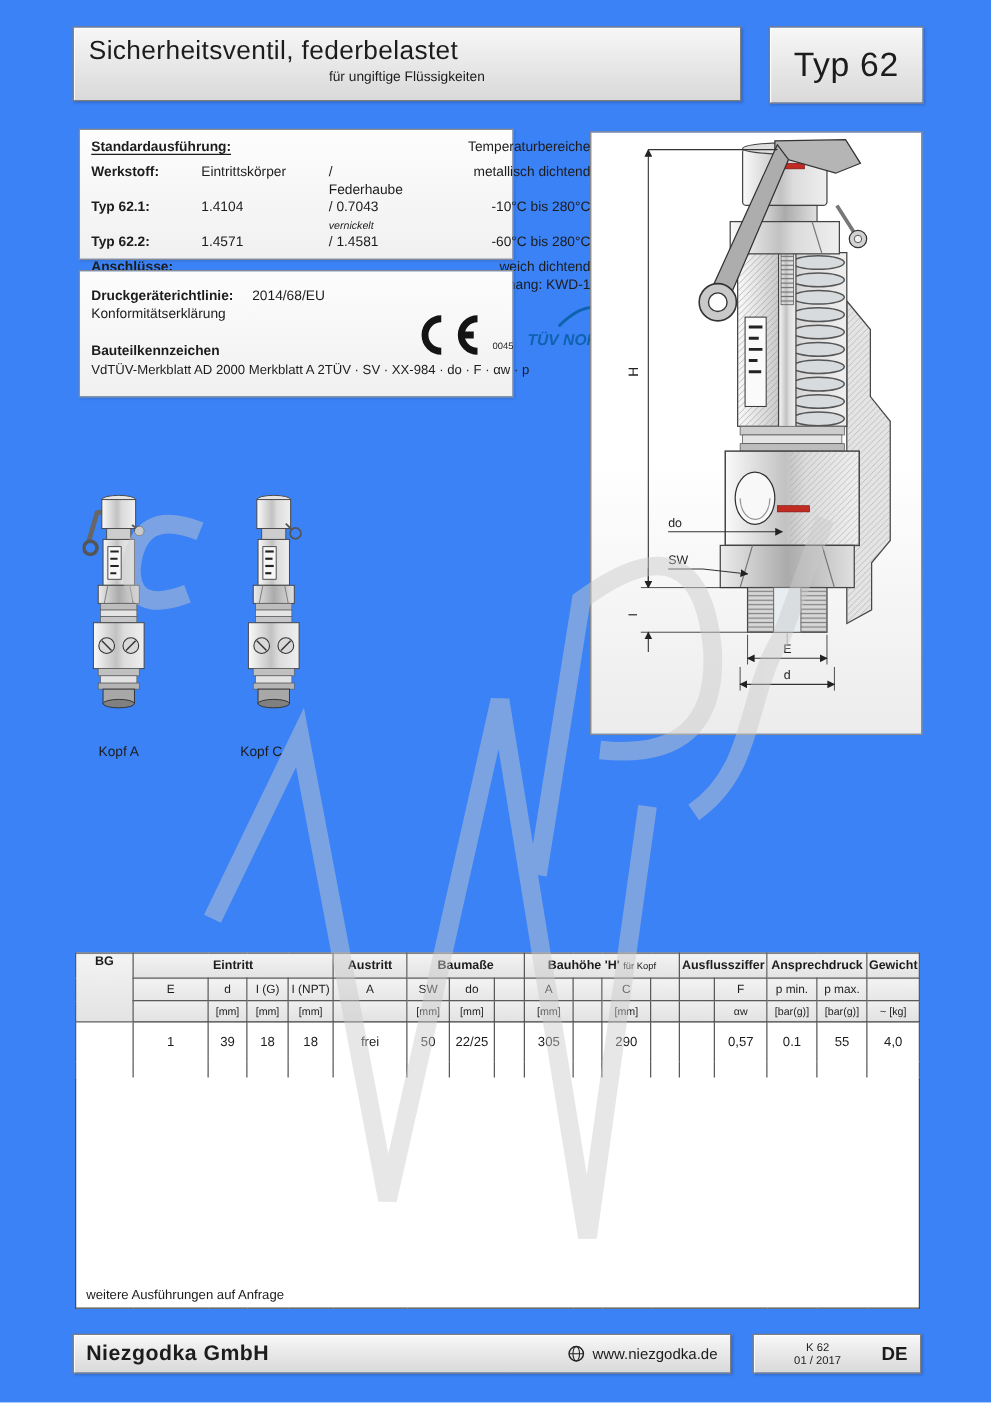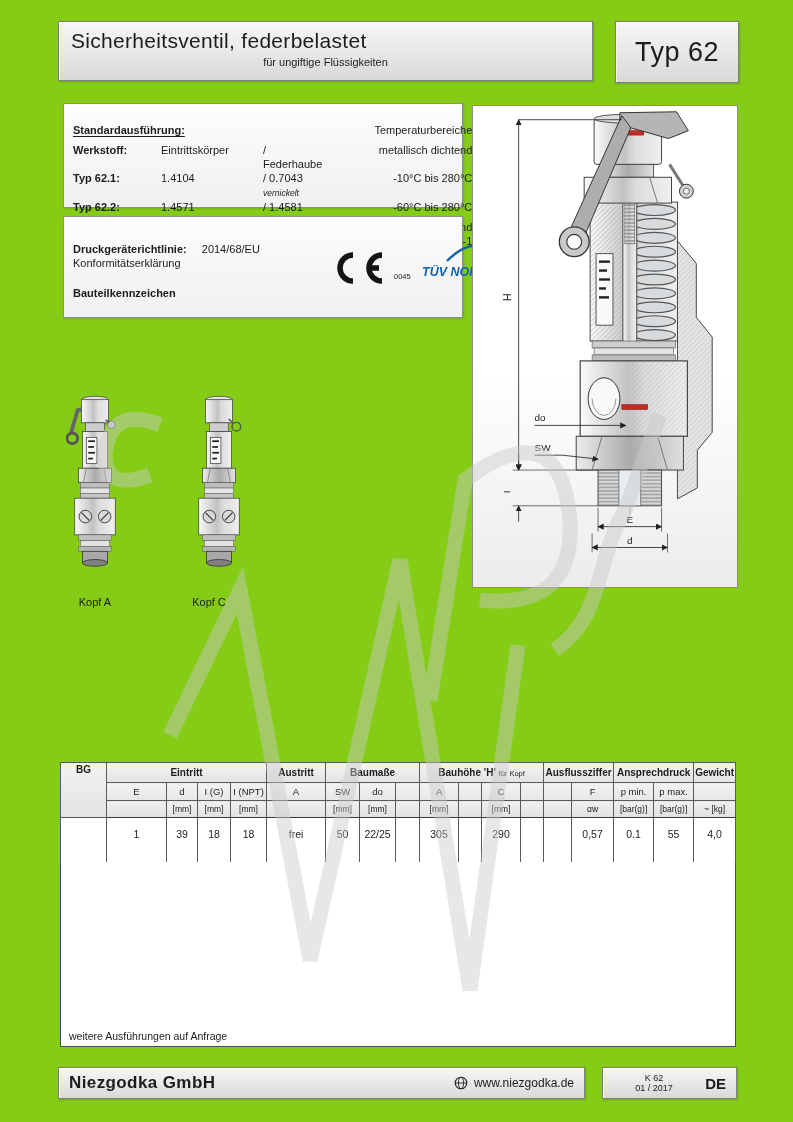--- a/index.html
+++ b/index.html
@@ -1,29 +1,29 @@
 <!DOCTYPE html>
 <html><head>
 <meta charset="utf-8">
 <style>
   html,body{margin:0;padding:0;background:#fff;}
-  .page{position:relative;width:793px;height:1122px;background:#84cc16;overflow:hidden;
+  .page{position:relative;width:793px;height:1122px;background:#3b82f6;overflow:hidden;
         font-family:"Liberation Sans",sans-serif;color:#1c1c1c;}
   
   .hbox{position:absolute;border:1px solid #7e7e7e;background:linear-gradient(180deg,#f7f7f7,#d9d9d9);
         box-shadow:inset 1px 1px 0 rgba(255,255,255,.85),1px 1px 2px rgba(0,0,0,.18);}
   .title-box{left:58px;top:21px;width:535px;height:60px;padding:5px 12px;box-sizing:border-box;}
   .title-box h1{margin:2px 0 3px 0;font-size:21px;font-weight:normal;letter-spacing:.3px;}
   .title-box .sub{font-size:11px;text-align:center;}
   .typ-box{left:615px;top:21px;width:122px;height:60px;display:flex;align-items:center;justify-content:center;
            font-size:27px;letter-spacing:.5px;}
   
-  .ibox{position:absolute;left:63px;width:400px;border:1px solid #8c8c8c;box-sizing:border-box;
+  .ibox{position:absolute;left:63px;width:348px;border:1px solid #8c8c8c;box-sizing:border-box;
         background:linear-gradient(180deg,#fdfdfd,#f0f0f0);box-shadow:1px 1px 2px rgba(0,0,0,.12);
-        padding:19px 9px;font-size:11px;}
+        padding:7px 9px;font-size:11px;}
   .box-standard{top:103px;height:105px;}
   .box-zulassung{top:216px;height:102px;}
   .uhead{font-weight:bold;text-decoration:underline;text-underline-offset:2px;}
   .std-grid{display:grid;grid-template-columns:88px 102px 1fr 150px;line-height:14px;}
   .std-grid .r{grid-column:4;text-align:right;white-space:nowrap;}
   .std-grid .b{font-weight:bold;}
   .std-grid .sp{grid-column:1/-1;height:6px;}
   .note{font-size:8.5px;font-style:italic;}
   .zline{line-height:14px;}
   .zline .b{font-weight:bold;}
@@ -140,20 +140,24 @@
         <line x1="37" y1="17" x2="47" y2="17" stroke="#141414" stroke-width="5.5"></line>
       </svg>
       <span class="ce-num">0045</span>
       <svg width="78" height="40" viewBox="0 0 78 40">
         <path d="M 26 16 Q 50 -8 68 6 Q 77 14 70 25" fill="none" stroke="#0d63ae" stroke-width="2.4"></path>
         <text x="1" y="31" font-size="12.5" font-weight="bold" font-style="italic" fill="#0d63ae">TÜV NORD</text>
       </svg>
     </div>
 
     <div class="zline b" style="margin-top:16px;font-weight:bold">Bauteilkennzeichen</div>
+    <div class="zbottom">
+      <span>VdTÜV-Merkblatt AD 2000 Merkblatt A 2</span>
+      <span>TÜV · SV · XX-984 · do · F · αw · p</span>
+    </div>
   </div>
 
   <div class="drawing-box">
     <svg viewBox="0 0 266 483">
       <line x1="158" y1="6" x2="158" y2="412" stroke="#999" stroke-width="0.7" stroke-dasharray="10 3 2 3"></line>
 
       <polygon points="206,135 225,158 225,212 241,232 241,328 226,346 226,384 206,395" fill="#e4e4e4" stroke="#444" stroke-width="1"></polygon>
       <polygon points="206,135 225,158 225,212 241,232 241,328 226,346 226,384 206,395" fill="url(#hatch)" opacity="0.5"></polygon>
 
       <rect x="118" y="96" width="88" height="140" fill="url(#gm)" stroke="#444" stroke-width="1"></rect>

